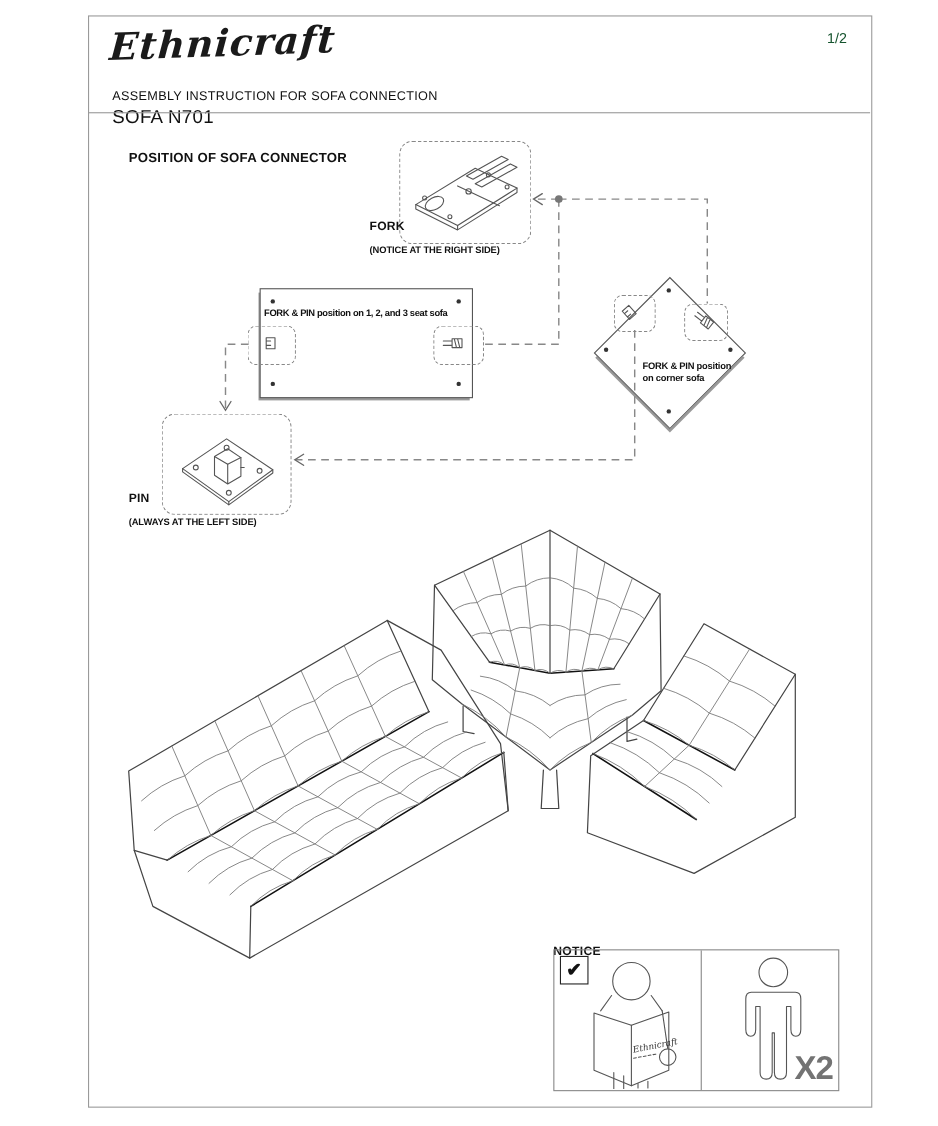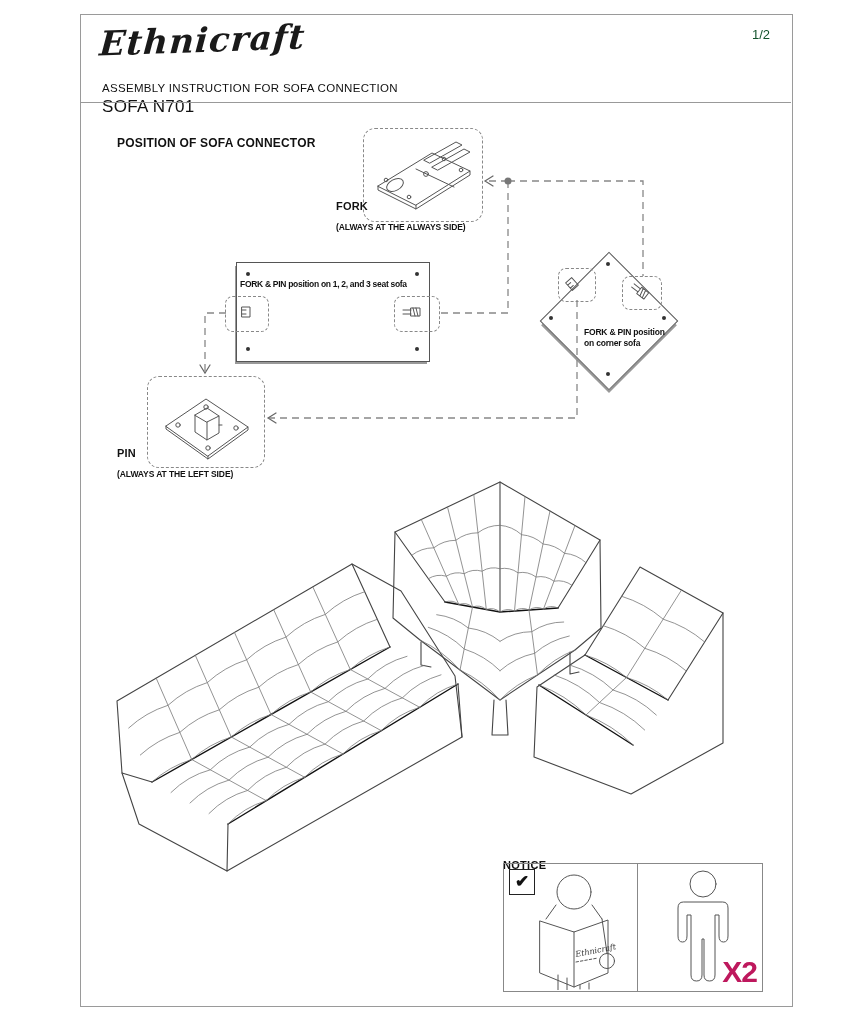--- a/index.html
+++ b/index.html
@@ -19,21 +19,21 @@
   .plate-rect{left:236px;top:262px;width:192px;height:98px;border:1px solid #555;box-shadow:-2px 3px 0 -1px #999;}
   .plate-caption{left:240px;top:279px;width:186px;text-align:left;font-size:8.5px;font-weight:bold;letter-spacing:-0.3px;white-space:nowrap;}
   .screw{width:4px;height:4px;border-radius:50%;background:#333;}
   .diamond{left:560px;top:272px;width:96px;height:96px;border:1px solid #555;transform:rotate(45deg);box-shadow:3px 3px 0 -1px #999;}
   .corner-caption{left:584px;top:327px;width:92px;font-size:8.5px;font-weight:bold;letter-spacing:-0.2px;line-height:11px;}
   .notice-label{left:503px;top:847px;font-size:11px;font-weight:bold;letter-spacing:.3px;margin-top:12px;}
   .notice-box{left:503px;top:863px;width:258px;height:127px;border:1px solid #888;}
   .notice-cell-left{left:0;top:0;width:133px;height:127px;border-right:1px solid #888;}
   .notice-cell-right{left:134px;top:0;width:124px;height:127px;}
   .checkbox{left:5px;top:5px;width:24px;height:24px;border:1.5px solid #222;font-size:17px;font-weight:bold;text-align:center;line-height:24px;}
-  .x2{right:5px;bottom:2px;font-size:30px;font-weight:bold;letter-spacing:-1px;color:#be185d;}
+  .x2{right:5px;bottom:2px;font-size:30px;font-weight:bold;letter-spacing:-1px;color:#737373;}
   svg{display:block;}
   .line{fill:none;stroke:#444;stroke-width:1.1;stroke-linejoin:round;stroke-linecap:round;}
   .tuft{fill:none;stroke:#777;stroke-width:0.8;stroke-linejoin:round;stroke-linecap:round;}
   .dark{fill:none;stroke:#111;stroke-width:1.4;stroke-linecap:round;}
   .thin{fill:none;stroke:#555;stroke-width:1;stroke-linejoin:round;stroke-linecap:round;}
   .dash{fill:none;stroke:#888;stroke-width:1.3;stroke-dasharray:7 5;}
   .arrow{fill:none;stroke:#666;stroke-width:1.2;stroke-linecap:round;}
 </style>
 </head>
 <body>
@@ -57,21 +57,21 @@
     <path class="thin" d="M52,40 L90,58" stroke-width="0.7"></path>
     <ellipse class="thin" cx="31" cy="56" rx="9" ry="5.5" transform="rotate(-28 31 56)"></ellipse>
     <circle class="thin" cx="22" cy="51" r="1.8"></circle>
     <circle class="thin" cx="45" cy="68" r="1.8"></circle>
     <circle class="thin" cx="80" cy="30" r="1.8"></circle>
     <circle class="thin" cx="97" cy="41" r="1.8"></circle>
     <circle class="thin" cx="62" cy="45" r="2.4"></circle>
   </svg>
 </div>
 <div class="abs lbl" style="left:336px;top:200px;">FORK</div>
-<div class="abs note" style="left:336px;top:222px;">(ALWAYS AT THE ALWAYS SIDE)</div>
+<div class="abs note" style="left:336px;top:222px;">(NOTICE AT THE RIGHT SIDE)</div>
 
 <div class="abs plate-rect"></div>
 <div class="abs plate-caption">FORK &amp; PIN position on 1, 2, and 3 seat sofa</div>
 <div class="abs screw" style="left:246px;top:272px;"></div>
 <div class="abs screw" style="left:415px;top:272px;"></div>
 <div class="abs screw" style="left:246px;top:347px;"></div>
 <div class="abs screw" style="left:415px;top:347px;"></div>
 <div class="abs" style="left:240px;top:305px;">
   <svg width="12" height="14" viewBox="0 0 12 14">
       <path class="thin" d="M2,2 H10 V12 H2 Z M2,5 H6 M2,9 H6" stroke-width="0.9"></path>

